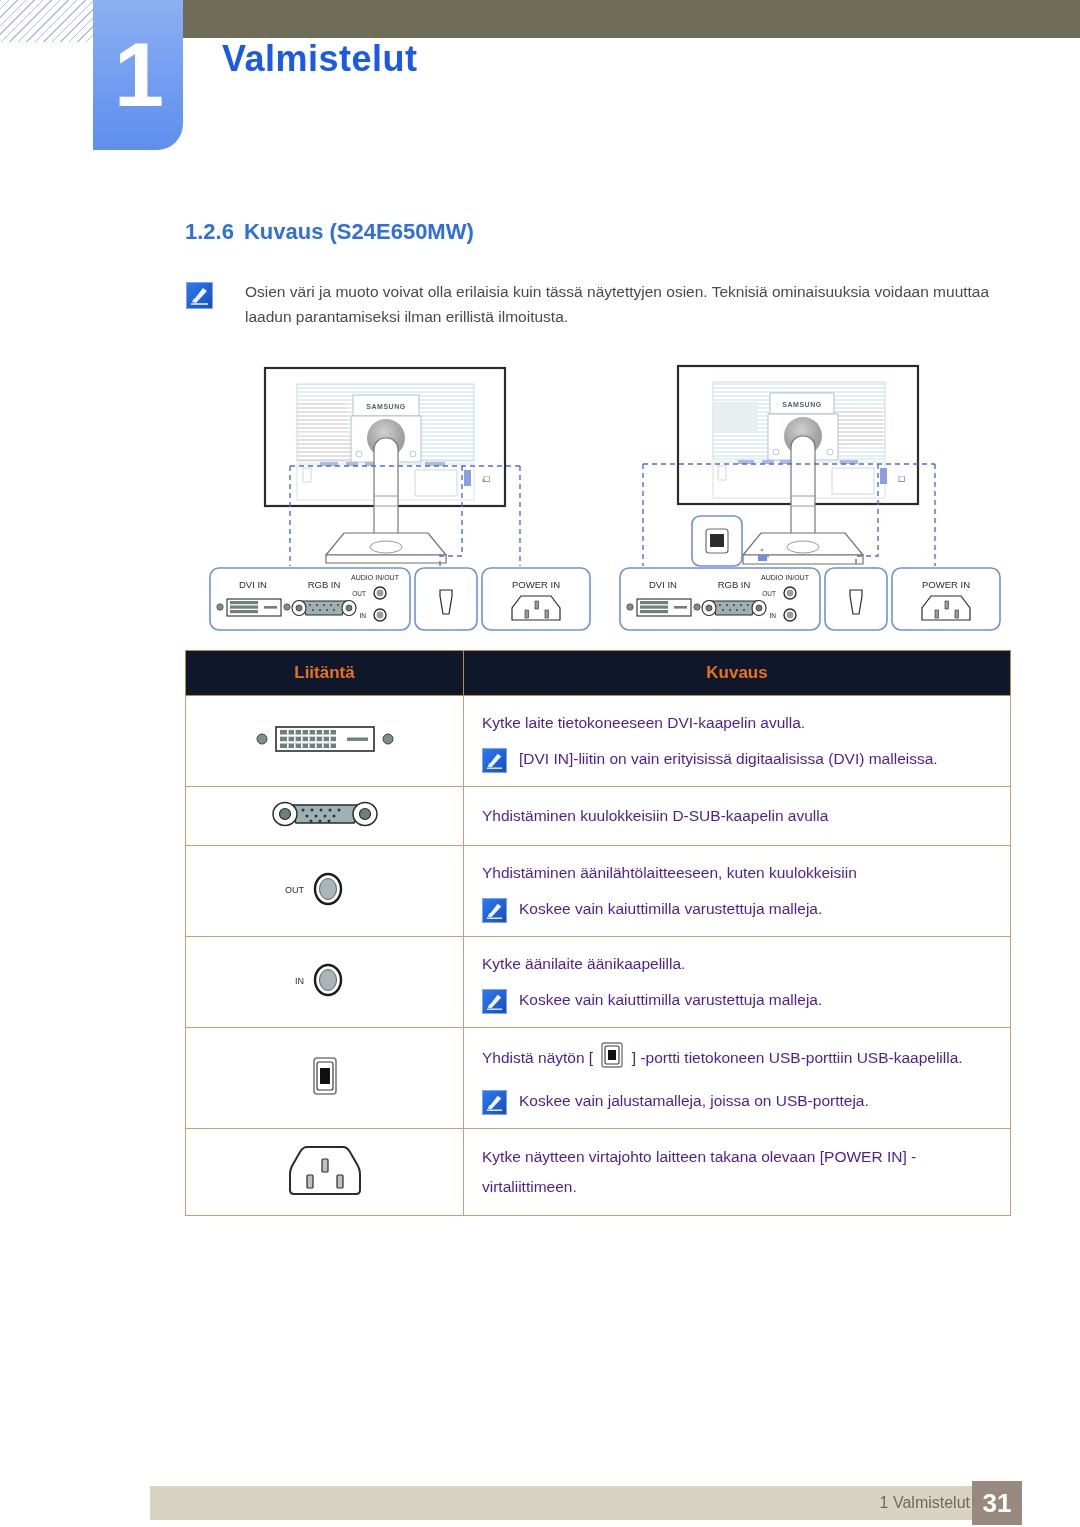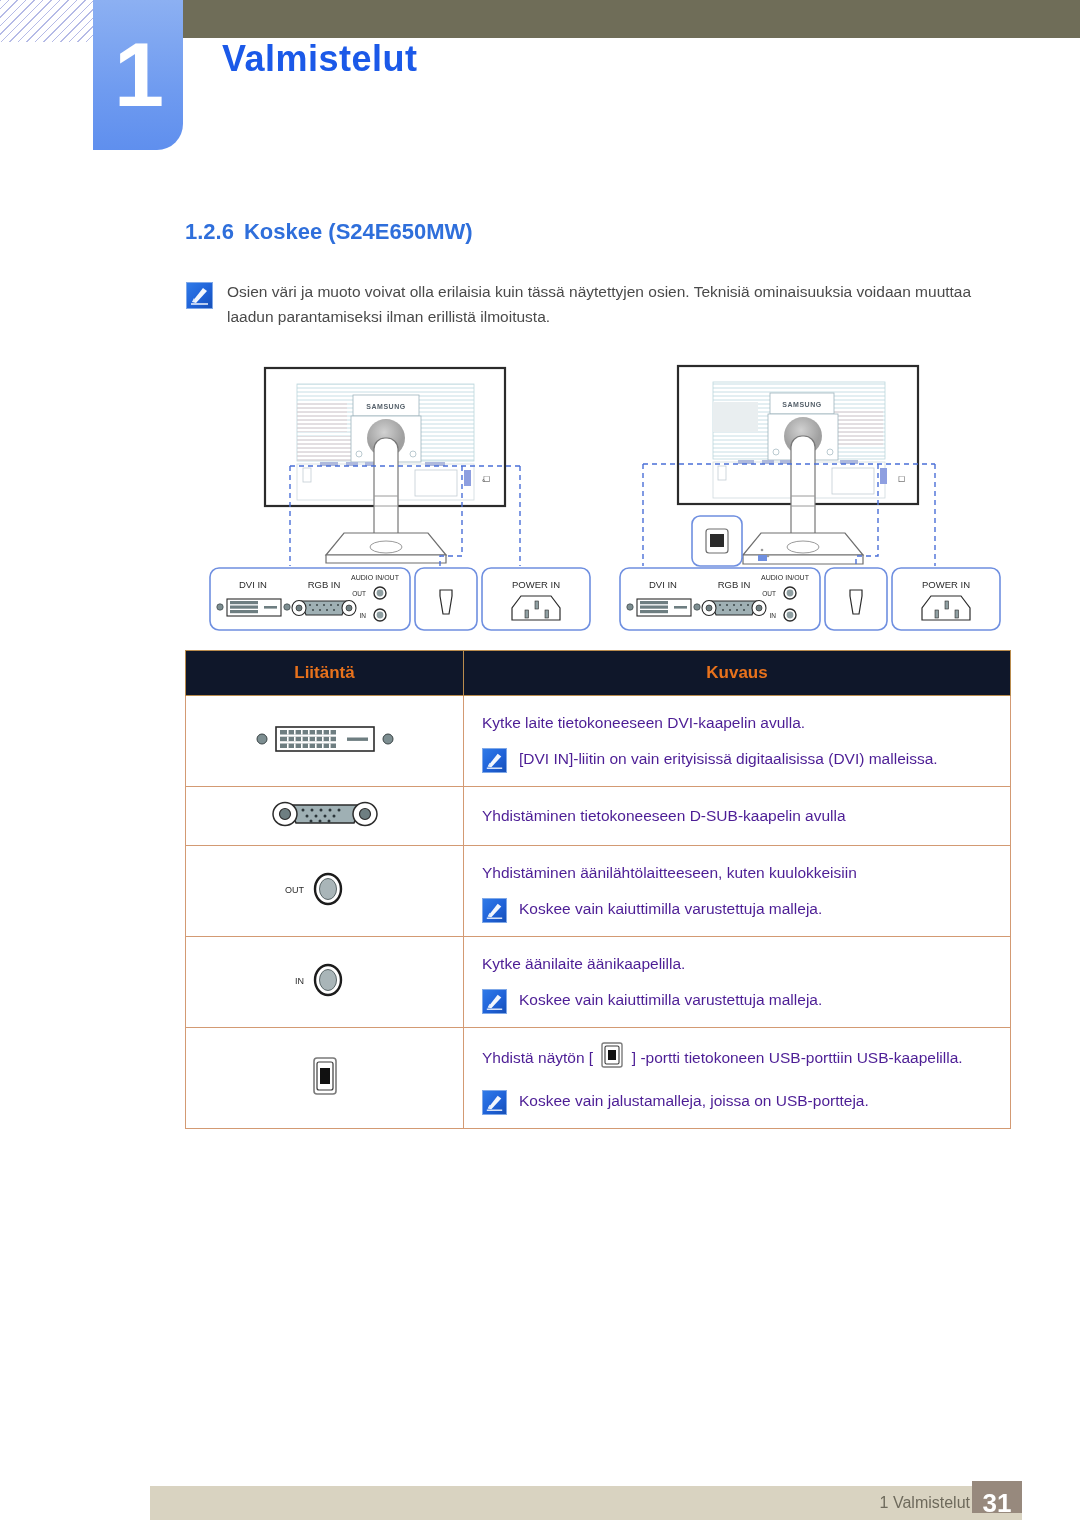--- a/index.html
+++ b/index.html
@@ -40,21 +40,21 @@
   .sec-head .num{margin-right:10px;}
   
   .note{position:absolute;left:186px;top:279px;width:810px;display:flex;gap:14px;}
   .note-icon{
     width:25px;height:25px;flex:0 0 25px;margin-top:3px;
     background:linear-gradient(135deg,#2f7ae8 0%,#1f62d8 55%,#1750b8 100%);
     border:1px solid #7fa8e8;position:relative;overflow:hidden;
   }
   .note-icon svg{position:absolute;left:2px;top:2px;}
   .note-text{
-    color:#4a4a4a;font-size:15.5px;line-height:25px;
+    color:#4a4a4a;font-size:15.5px;line-height:25px;margin-left:18px;
   }
   
   .diagrams{position:absolute;left:200px;top:358px;width:820px;height:280px;}
   .diag{position:absolute;top:0;width:400px;height:280px;}
   .diag.left{left:0;}
   .diag.right{left:410px;}
   
   .tbl{
     position:absolute;left:185px;top:650px;width:825px;
     border-collapse:collapse;table-layout:fixed;
@@ -77,36 +77,36 @@
   .inline-usb{display:inline-block;vertical-align:-7px;margin:0 2px;}
   
   .footer-bar{
     position:absolute;left:150px;top:1486px;width:872px;height:34px;background:#d9d3c1;
   }
   .footer-text{
     position:absolute;right:110px;top:1486px;height:32px;line-height:34px;
     color:#6e6a5c;font-size:16px;
   }
   .footer-page{
-    position:absolute;left:972px;top:1481px;width:50px;height:32px;
+    position:absolute;left:972px;top:1481px;width:50px;height:44px;
     background:#97897d;color:#ffffff;font-size:26px;font-weight:bold;
     text-align:center;line-height:44px;
   }
 </style>
 </head>
 <body>
 
 <div class="hatch"></div>
 <div class="olive-bar"></div>
 <div class="chapter-tab"></div>
 <div class="chapter-num">1</div>
 <div class="chapter-title">Valmistelut</div>
 
 <div class="sec-head">
-  <span class="num">1.2.6</span><span>Koskee (S24E650MW)</span>
+  <span class="num">1.2.6</span><span>Kuvaus (S24E650MW)</span>
 </div>
 
 <div class="note">
   <span class="note-icon">
     <svg width="21" height="21" viewBox="0 0 21 21">
       <path d="M3 17 L14 3 L18 6 L7 18 Z" fill="#ffffff" opacity="0.95"></path>
       <path d="M3 17 L6.5 16 L5 13 Z" fill="#dce9fb"></path>
       <path d="M2 19 L19 19" stroke="#ffffff" stroke-width="1.4"></path>
     </svg>
   </span>
@@ -409,21 +409,21 @@
               <circle cx="47" cy="19" r="1.5"></circle>
               <circle cx="56" cy="19" r="1.5"></circle>
             <circle cx="65" cy="19" r="1.5"></circle>
             <circle cx="42" cy="24" r="1.5"></circle>
               <circle cx="51" cy="24" r="1.5"></circle>
               <circle cx="60" cy="24" r="1.5"></circle>
           </g>
         </svg>
       </td>
       <td class="cell-desc">
-        <div>Yhdistäminen tietokoneeseen D-SUB-kaapelin avulla</div>
+        <div>Yhdistäminen kuulokkeisiin D-SUB-kaapelin avulla</div>
       </td>
     </tr>
 
     <tr>
       <td class="cell-icon">
         <svg width="90" height="44" viewBox="0 0 90 44">
           <text x="24" y="26" font-size="9" fill="#2b2b2b" font-family="Liberation Sans, sans-serif" text-anchor="end">OUT</text>
           <ellipse cx="48" cy="22" rx="13" ry="15" fill="#ffffff" stroke="#1c1c1c" stroke-width="2.4"></ellipse>
           <ellipse cx="48" cy="22" rx="8.5" ry="10.5" fill="#a9b5b8" stroke="#5a6668" stroke-width="1"></ellipse>
         </svg>
@@ -493,18 +493,31 @@
               <path d="M3 17 L14 3 L18 6 L7 18 Z" fill="#ffffff" opacity="0.95"></path>
               <path d="M3 17 L6.5 16 L5 13 Z" fill="#dce9fb"></path>
               <path d="M2 19 L19 19" stroke="#ffffff" stroke-width="1.4"></path>
             </svg>
           </span>
           <span>Koskee vain jalustamalleja, joissa on USB-portteja.</span>
         </div>
       </td>
     </tr>
 
+    <tr>
+      <td class="cell-icon">
+        <svg width="80" height="62" viewBox="0 0 80 62">
+          <path d="M22 8 h36 q4 0 7 5 l8 14 q2 4 2 8 v16 q0 4 -4 4 h-62 q-4 0 -4 -4 v-16 q0 -4 2 -8 l8 -14 q3 -5 7 -5 z" fill="#ffffff" stroke="#2b2b2b" stroke-width="2"></path>
+          <rect x="37" y="20" width="6" height="13" rx="1" fill="#b8c2c4" stroke="#2b2b2b" stroke-width="1.2"></rect>
+          <rect x="22" y="36" width="6" height="13" rx="1" fill="#b8c2c4" stroke="#2b2b2b" stroke-width="1.2"></rect>
+          <rect x="52" y="36" width="6" height="13" rx="1" fill="#b8c2c4" stroke="#2b2b2b" stroke-width="1.2"></rect>
+        </svg>
+      </td>
+      <td class="cell-desc">
+        <div>Kytke näytteen virtajohto laitteen takana olevaan [POWER IN] -virtaliittimeen.</div>
+      </td>
+    </tr>
   </tbody>
 </table>
 
 <div class="footer-bar"></div>
 <div class="footer-text">1 Valmistelut</div>
 <div class="footer-page">31</div>
 
 </body></html>

